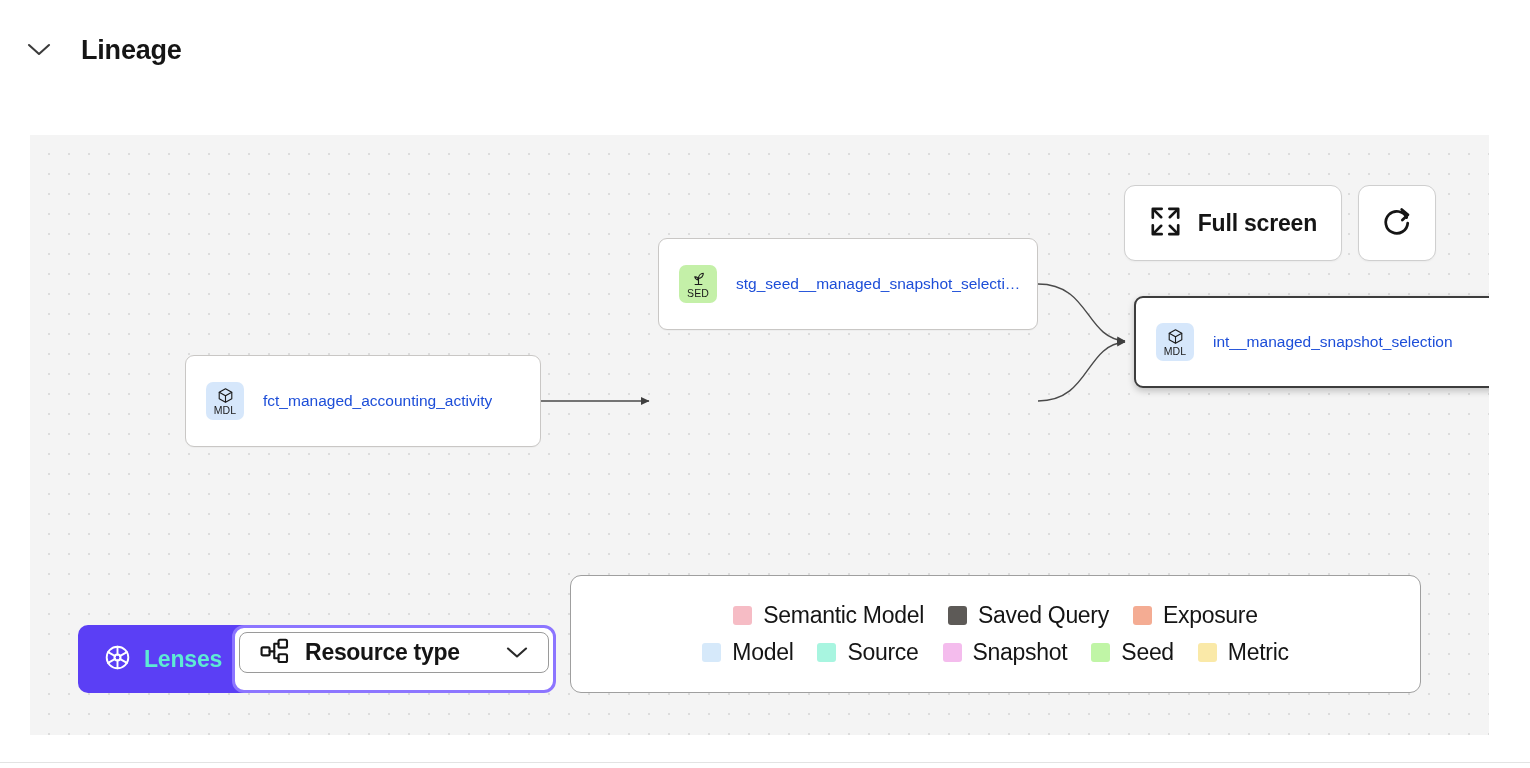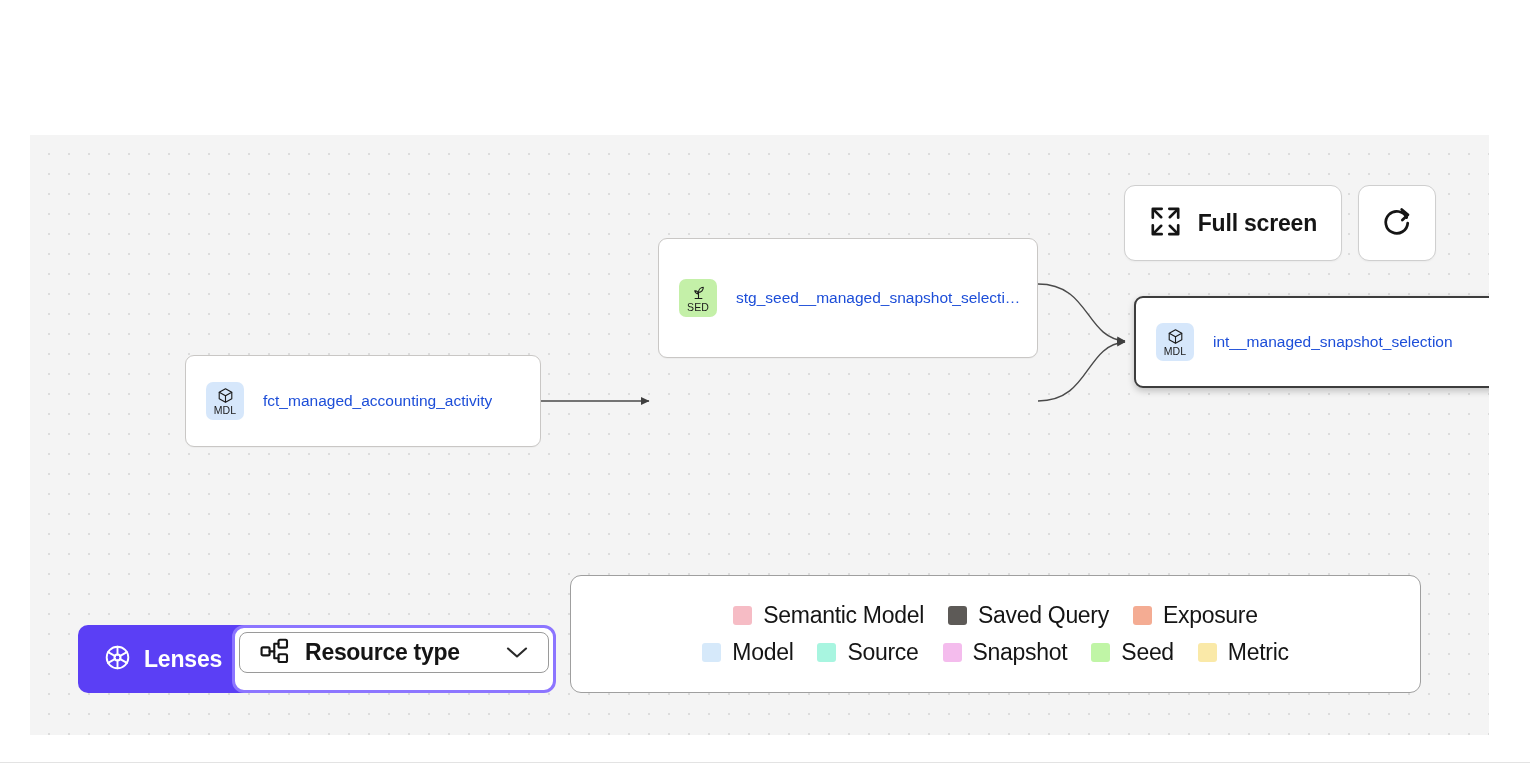--- a/index.html
+++ b/index.html
@@ -97,21 +97,21 @@
     position: absolute; left: 48px; bottom: 42px;
     display: flex; align-items: stretch;
   }
   .lenses-btn {
     background: #5b3ff5; color: #fff;
     border: none; border-radius: 10px 0 0 10px;
     height: 68px; padding: 0 22px 0 26px;
     display: flex; align-items: center; gap: 13px;
     cursor: pointer;
   }
-  .lenses-label { font-size: 23px; font-weight: 700; letter-spacing: -0.2px; color: #ffffff; }
+  .lenses-label { font-size: 23px; font-weight: 700; letter-spacing: -0.2px; color: #5eead4; }
   .resource-wrap {
     margin-left: -12px;
     border: 3px solid #8c75ff;
     border-radius: 12px;
     padding: 4px;
     background: #fff;
     display: flex;
   }
   .resource-btn {
     background: #fff; border: 1px solid #9a9a9a; border-radius: 8px;
@@ -141,20 +141,30 @@
   .page-divider {
     position: absolute; left: 0; bottom: 5px; width: 1530px; height: 1px;
     background: #e3e3e3;
   }
 </style>
 </head>
 <body>
 
 <div id="root">
 
+  <div class="section-header">
+    <div class="chevron-btn">
+      <span>
+        <svg width="24" height="14" viewBox="0 0 24 14" fill="none">
+          <path d="M2 2 L12 11 L22 2" stroke="#3b3b3b" stroke-width="2.1" stroke-linecap="round" stroke-linejoin="round"></path>
+        </svg>
+      </span>
+    </div>
+    <div class="section-title">Lineage</div>
+  </div>
 
   <div class="lineage-canvas">
 
     <svg class="edges" viewBox="0 0 1459 600">
       <defs>
         <marker id="arrow" markerWidth="9" markerHeight="9" refX="8" refY="4.5" orient="auto" markerUnits="userSpaceOnUse">
           <path d="M0,0.6 L8.5,4.5 L0,8.4 z" fill="#3f3f3f"></path>
         </marker>
       </defs>
 
@@ -172,21 +182,21 @@
             <path d="M10 2 L17.4 6.2 L10 10.4 L2.6 6.2 Z" stroke="#1a1a1a" stroke-width="1.3" stroke-linejoin="round"></path>
             <path d="M2.6 6.2 L2.6 13.8 L10 18 L17.4 13.8 L17.4 6.2" stroke="#1a1a1a" stroke-width="1.3" stroke-linejoin="round"></path>
             <path d="M10 10.4 L10 18" stroke="#1a1a1a" stroke-width="1.3"></path>
           </svg>
         </span>
         <span class="badge-text">MDL</span>
       </div>
       <div class="node-label">fct_managed_accounting_activity</div>
     </div>
 
-    <div class="node" style="left:628px; top:103px; width:380px; height:120px;">
+    <div class="node" style="left:628px; top:103px; width:380px; height:92px;">
       <div class="node-badge badge-sed">
         <span>
           <svg width="17" height="17" viewBox="0 0 20 20" fill="none">
             <path d="M10 17 L10 10" stroke="#1a1a1a" stroke-width="1.3" stroke-linecap="round"></path>
             <path d="M6 17 L14 17" stroke="#1a1a1a" stroke-width="1.3" stroke-linecap="round"></path>
             <path d="M10 10 C10 6.5 12.6 4 15.6 3.8 C15.8 7 13.4 10 10 10 Z" stroke="#1a1a1a" stroke-width="1.3" stroke-linejoin="round"></path>
             <path d="M10 11.6 C8 11.6 6.2 10 5.6 8 C7.8 7.8 9.6 9.2 10 11.6 Z" stroke="#1a1a1a" stroke-width="1.3" stroke-linejoin="round"></path>
           </svg>
         </span>
         <span class="badge-text">SED</span>

